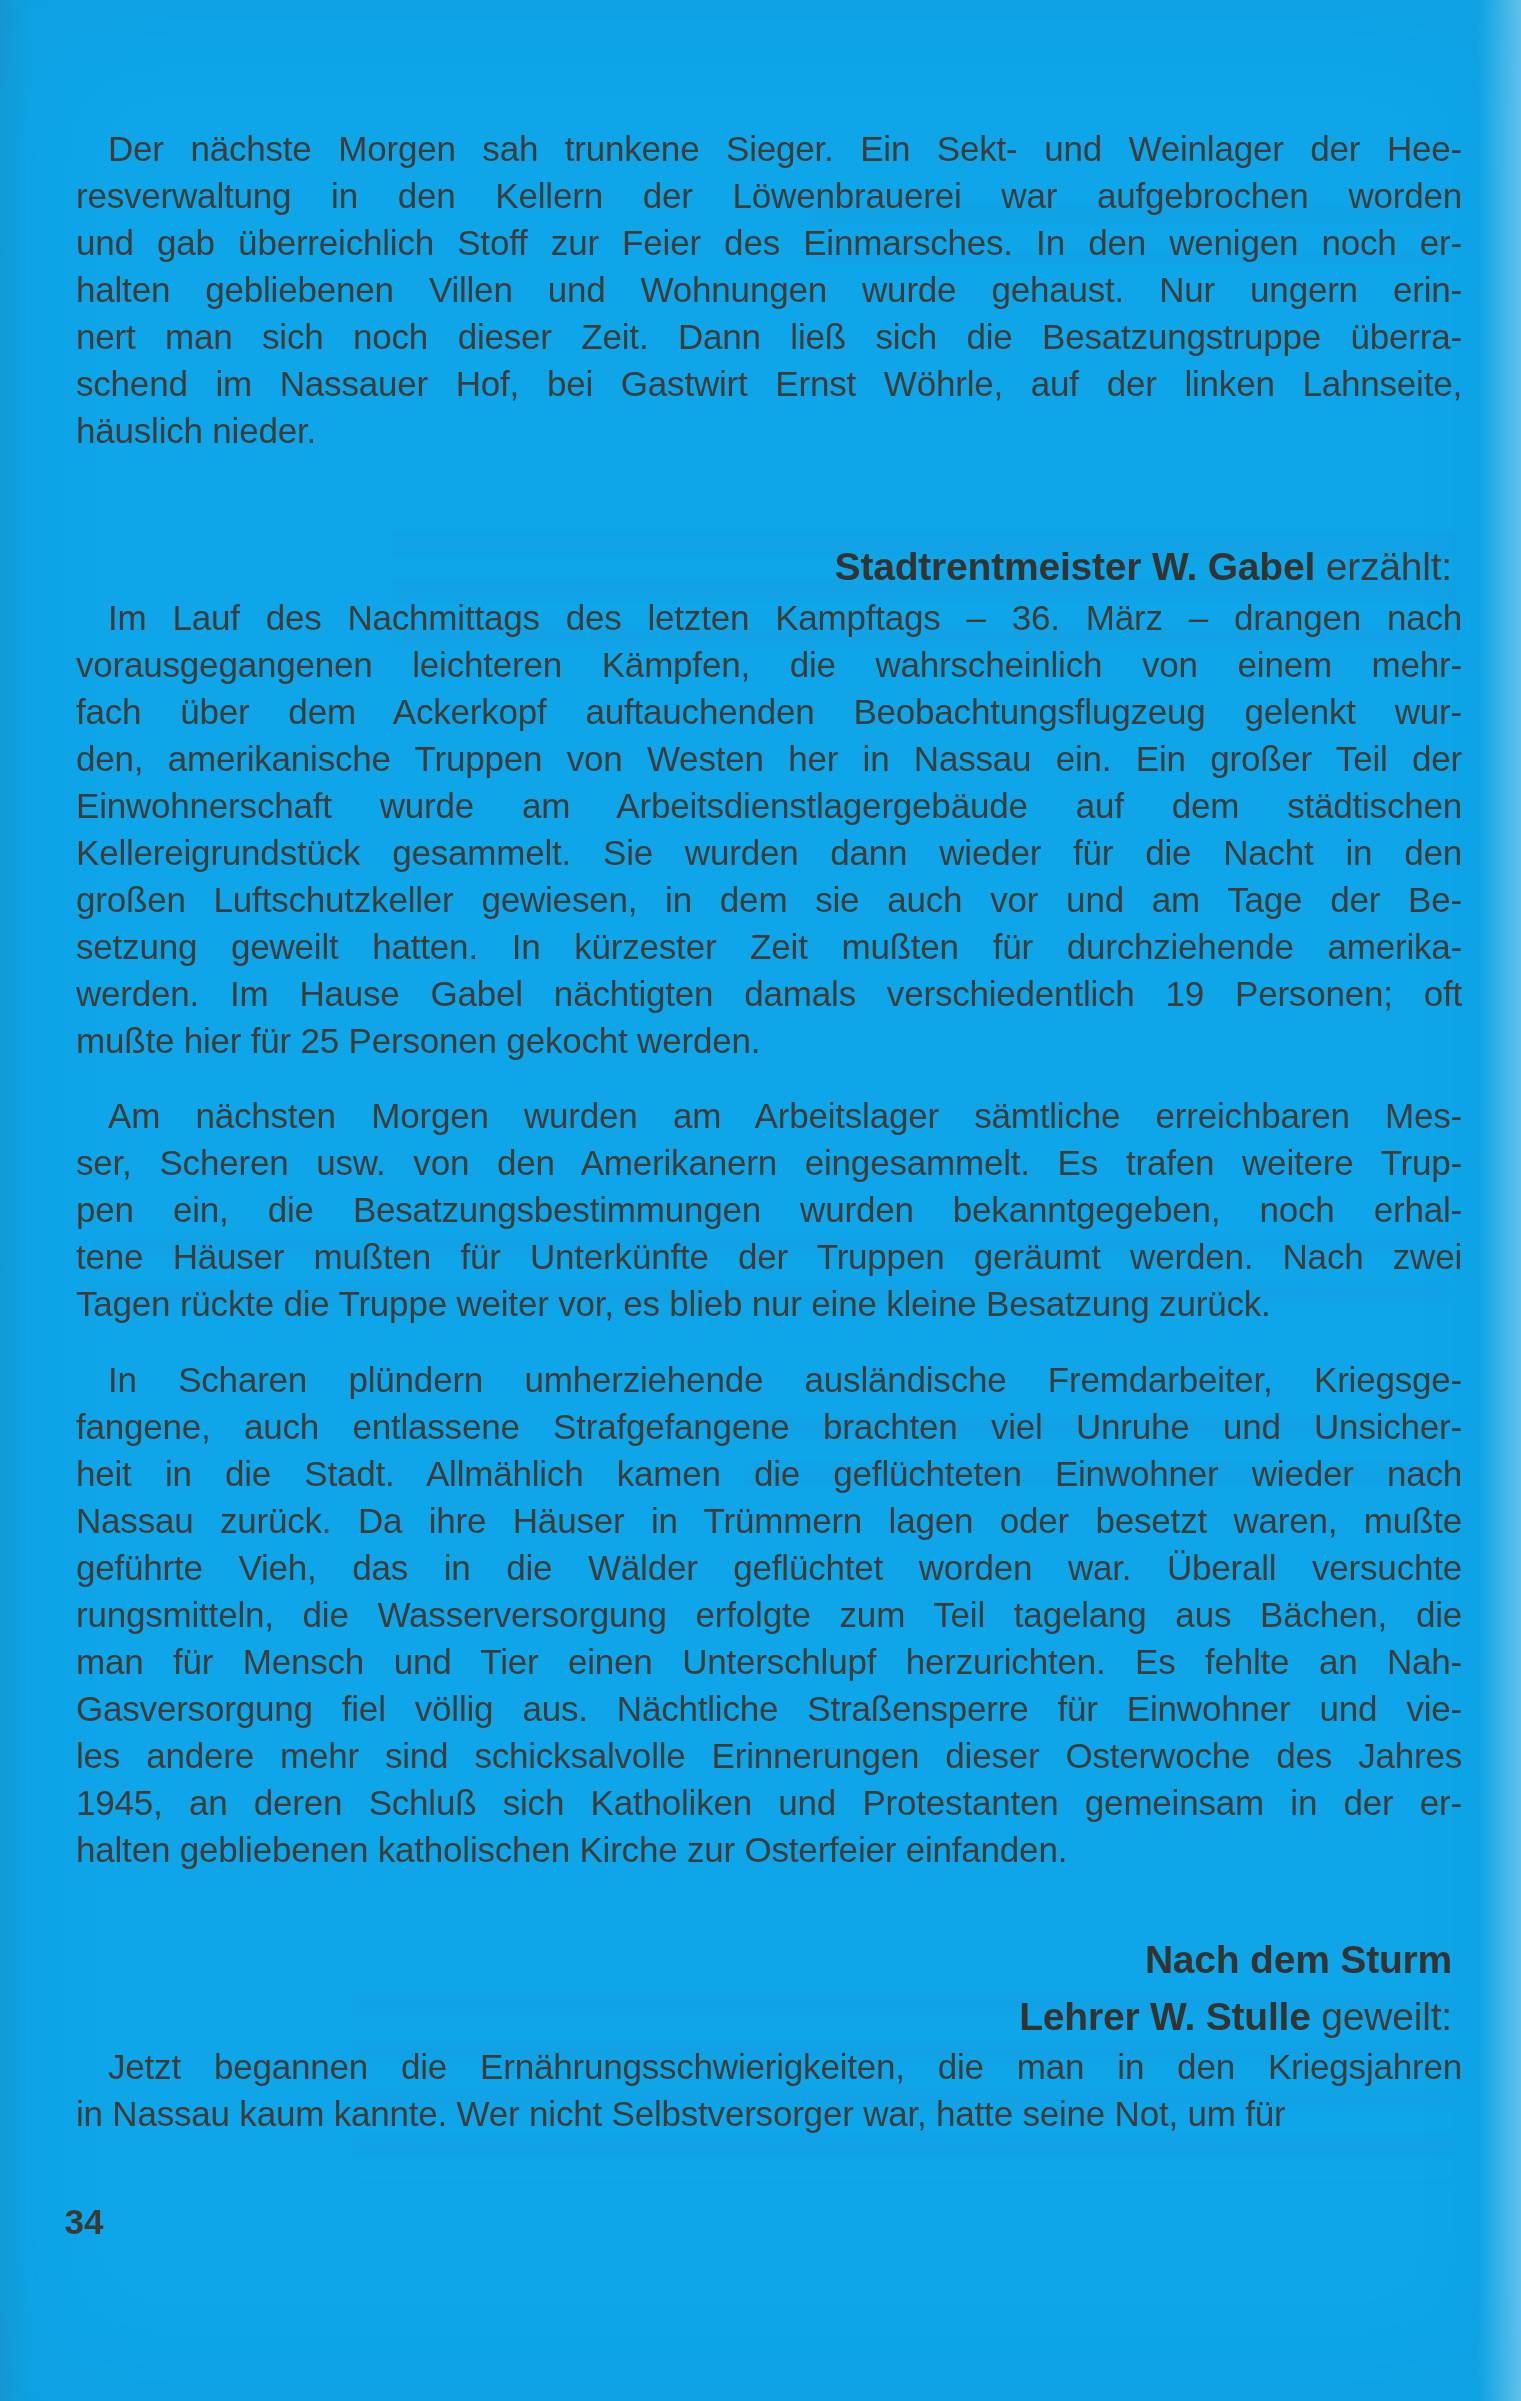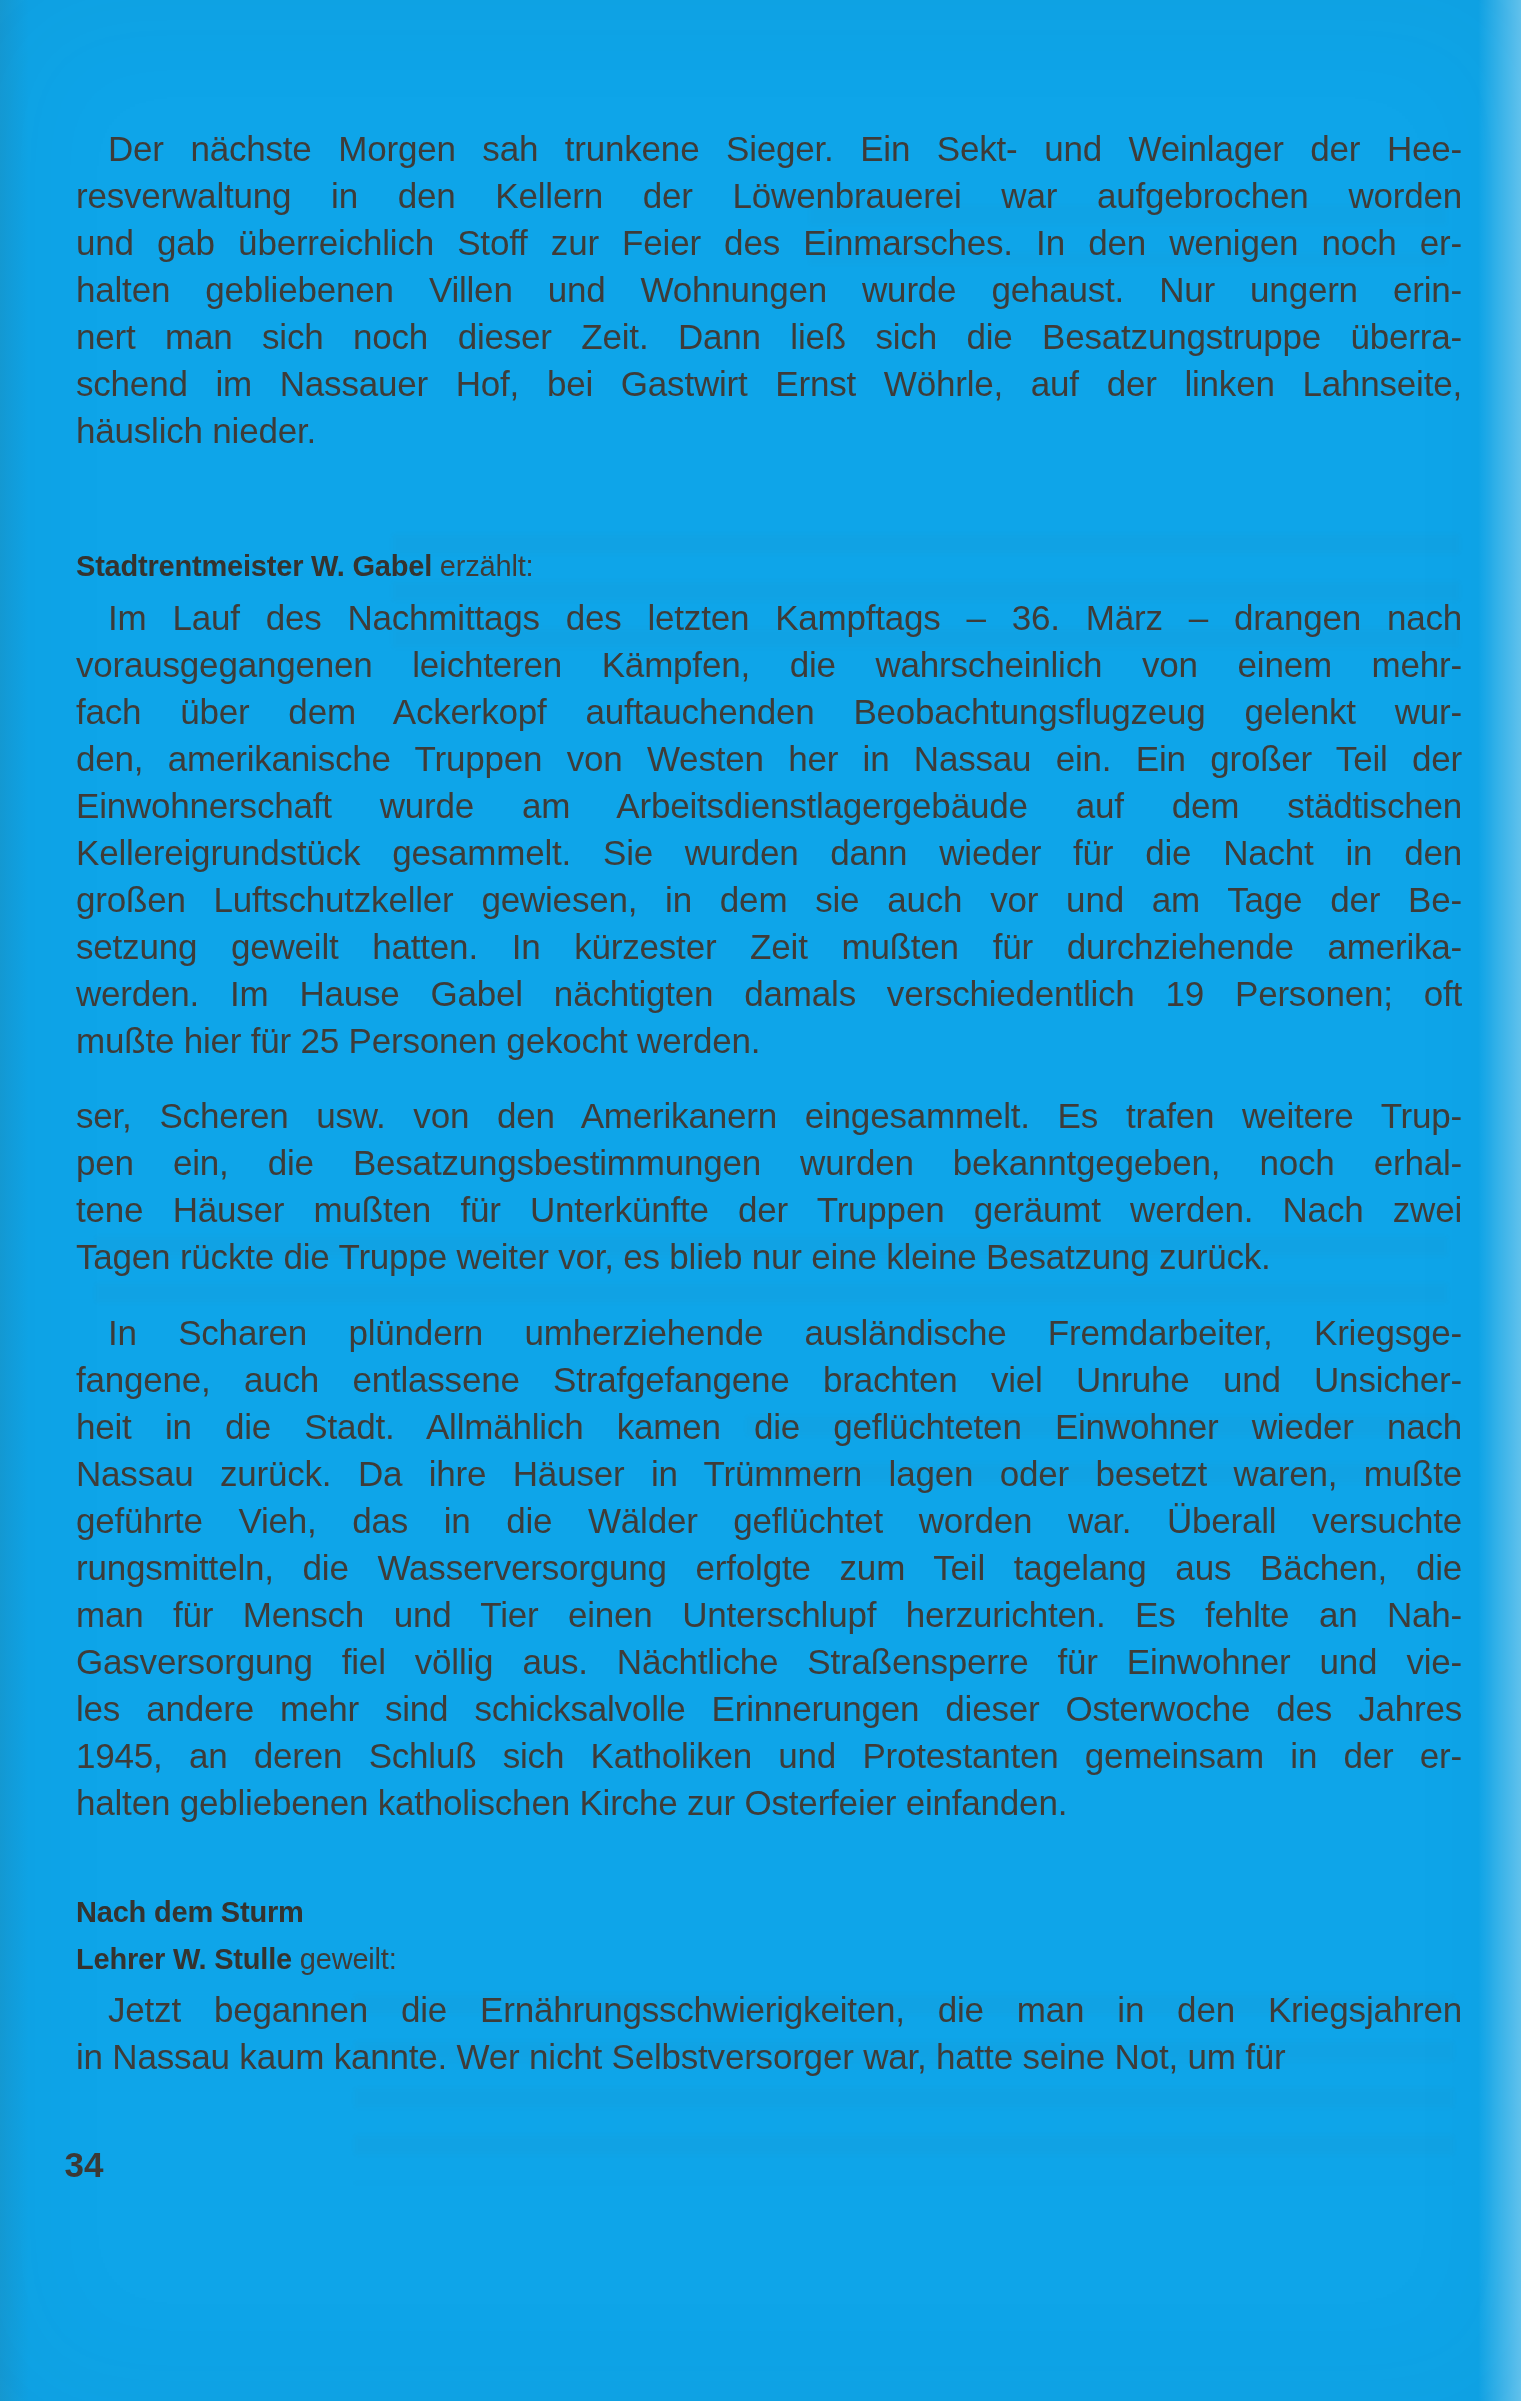--- a/index.html
+++ b/index.html
@@ -25,27 +25,27 @@
     display: block;
     font-size: 35px;
     line-height: 47px;
     letter-spacing: -0.2px;
     text-align: justify;
     text-align-last: justify;
   }
   .line.last { text-align-last: left; }
   .line.indent { text-indent: 32px; }
   .heading {
-    margin: 0; padding: 0;
-    font-size: 29px;
+    margin: 10px; padding: 0;
+    font-size: 39px;
     line-height: 47px;
     letter-spacing: -0.2px;
     font-weight: 700;
     color: #35332f;
-    text-align: left;
+    text-align: right;
   }
   .heading .reg { font-weight: 400; color: #3e3c39; }
   .h-gabel  { margin-top: 89px; margin-bottom: 3.8px; }
   .h-sturm  { margin-top: 63px; }
   .h-stulle { margin-bottom: 3.2px; }
   .p-gap { margin-top: 28.4px; }
   .pageno {
     margin-top: 61px;
     margin-left: -11.4px;
     font-size: 35px;
@@ -119,20 +119,21 @@
       <span class="line">den, amerikanische Truppen von Westen her in Nassau ein. Ein großer Teil der</span>
       <span class="line">Einwohnerschaft wurde am Arbeitsdienstlagergebäude auf dem städtischen</span>
       <span class="line">Kellereigrundstück gesammelt. Sie wurden dann wieder für die Nacht in den</span>
       <span class="line">großen Luftschutzkeller gewiesen, in dem sie auch vor und am Tage der Be-</span>
       <span class="line">setzung geweilt hatten. In kürzester Zeit mußten für durchziehende amerika-</span>
       <span class="line">werden. Im Hause Gabel nächtigten damals verschiedentlich 19 Personen; oft</span>
       <span class="line last">mußte hier für 25 Personen gekocht werden.</span>
     </p>
 
     <p class="para p-gap">
+      <span class="line indent">Am nächsten Morgen wurden am Arbeitslager sämtliche erreichbaren Mes-</span>
       <span class="line">ser, Scheren usw. von den Amerikanern eingesammelt. Es trafen weitere Trup-</span>
       <span class="line">pen ein, die Besatzungsbestimmungen wurden bekanntgegeben, noch erhal-</span>
       <span class="line">tene Häuser mußten für Unterkünfte der Truppen geräumt werden. Nach zwei</span>
       <span class="line last">Tagen rückte die Truppe weiter vor, es blieb nur eine kleine Besatzung zurück.</span>
     </p>
 
     <p class="para p-gap">
       <span class="line indent">In Scharen plündern umherziehende ausländische Fremdarbeiter, Kriegsge-</span>
       <span class="line">fangene, auch entlassene Strafgefangene brachten viel Unruhe und Unsicher-</span>
       <span class="line">heit in die Stadt. Allmählich kamen die geflüchteten Einwohner wieder nach</span>

